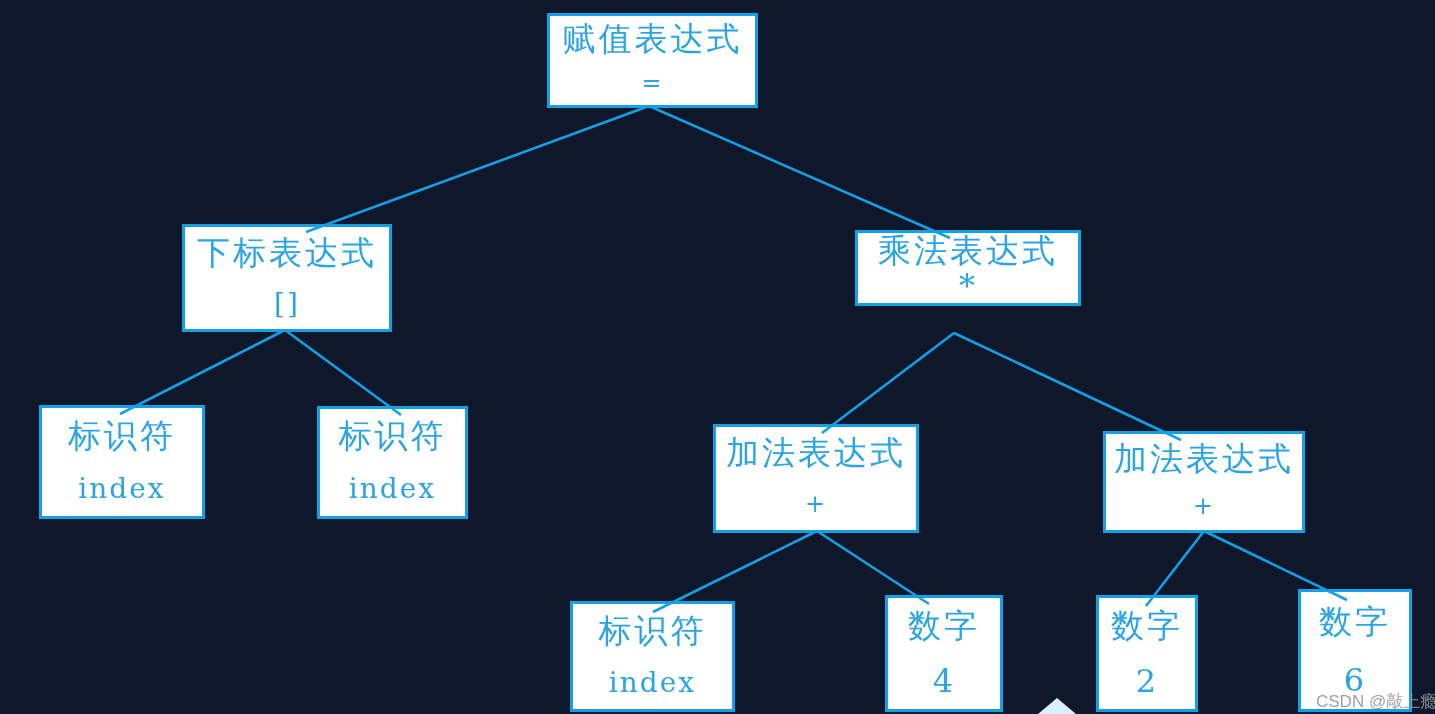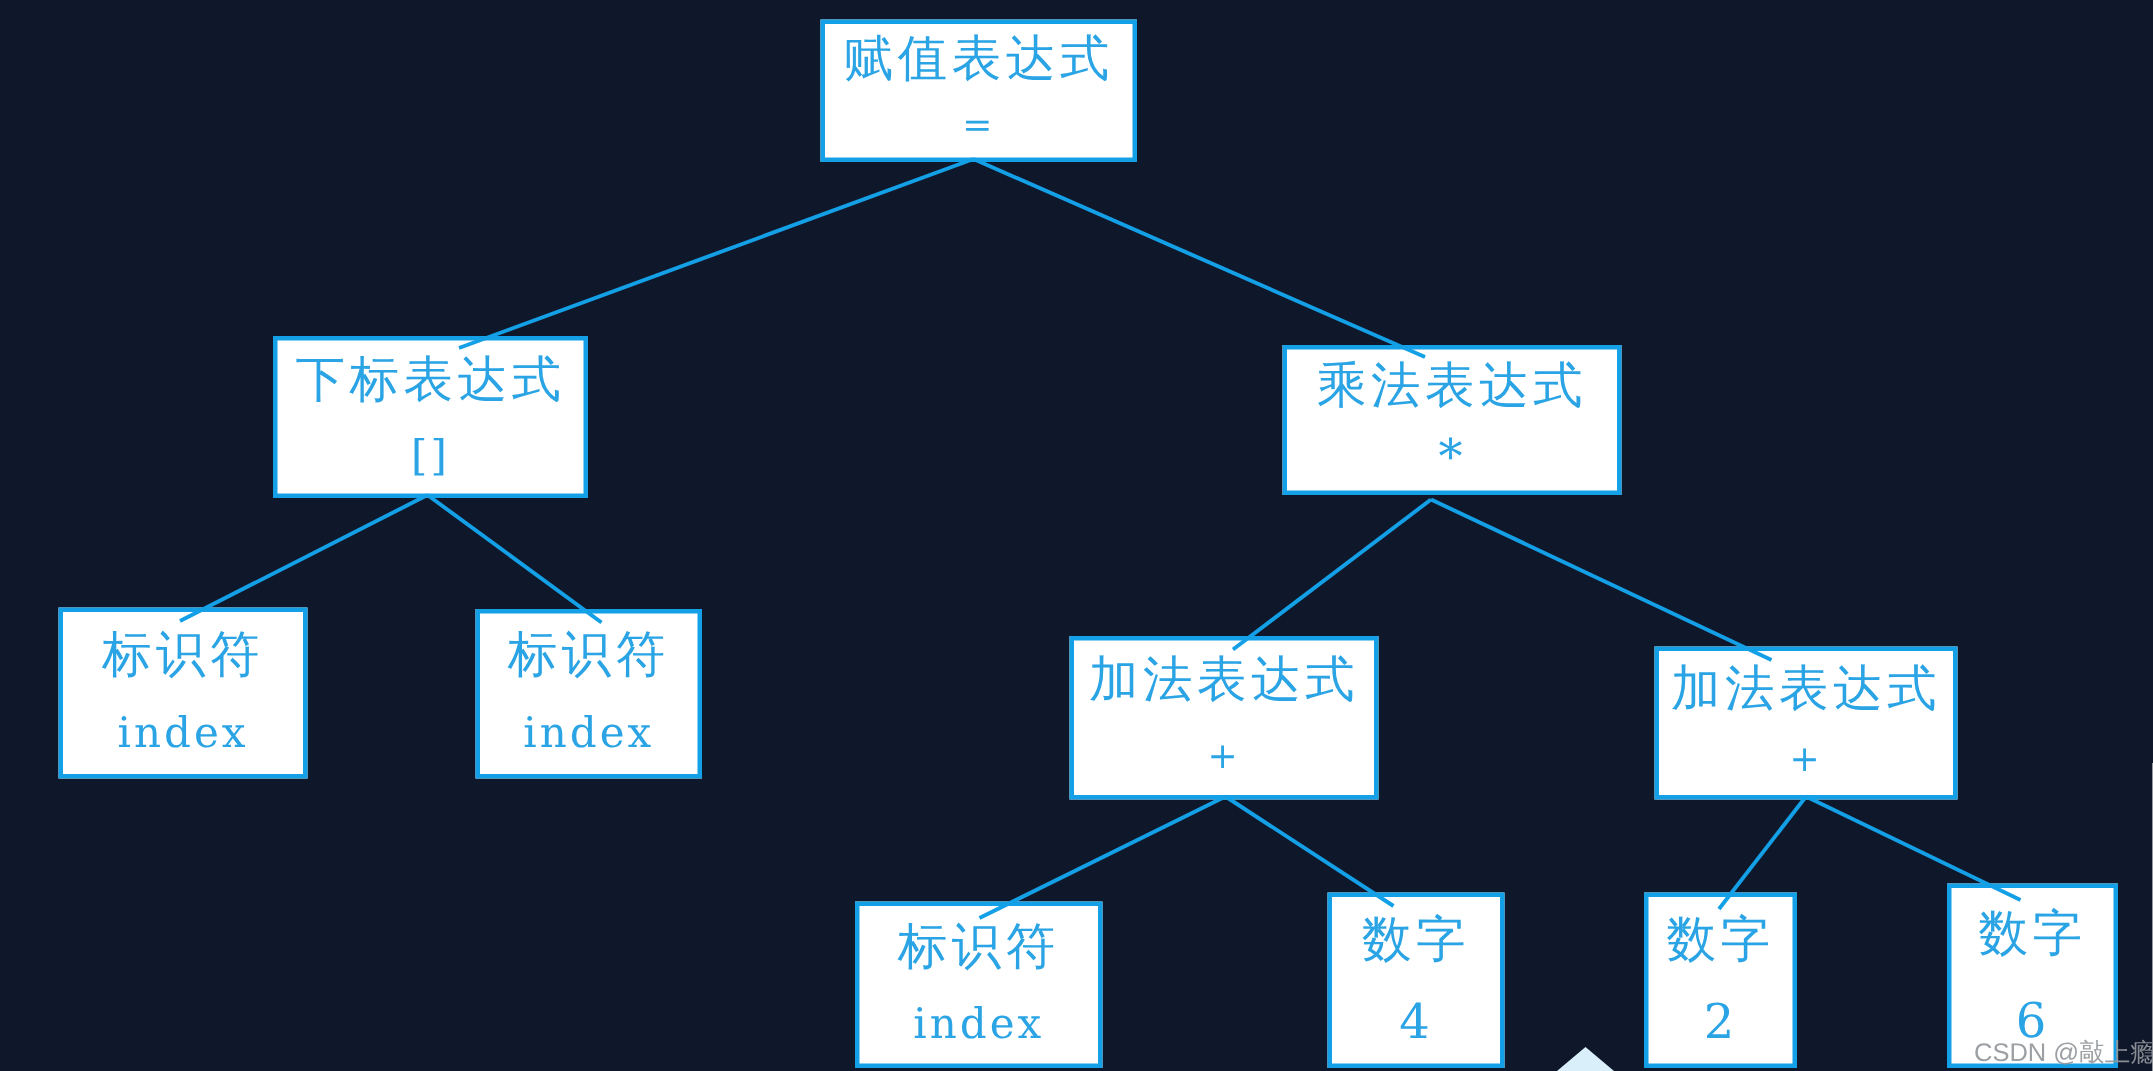--- a/index.html
+++ b/index.html
@@ -88,21 +88,21 @@
   <div class="node" style="left:547px;top:13px;width:211px;height:95px;">
     <span class="label">赋值表达式</span>
     <span class="symbol small">=</span>
   </div>
 
   <div class="node" style="left:182px;top:224px;width:210px;height:108px;">
     <span class="label">下标表达式</span>
     <span class="symbol">[]</span>
   </div>
 
-  <div class="node" style="left:855px;top:230px;width:226px;height:100px;">
+  <div class="node" style="left:855px;top:230px;width:226px;height:76px;">
     <span class="label">乘法表达式</span>
     <span class="symbol big">*</span>
   </div>
 
   <div class="node" style="left:39px;top:405px;width:166px;height:114px;">
     <span class="label">标识符</span>
     <span class="symbol">index</span>
   </div>
 
   <div class="node" style="left:317px;top:406px;width:151px;height:113px;">

